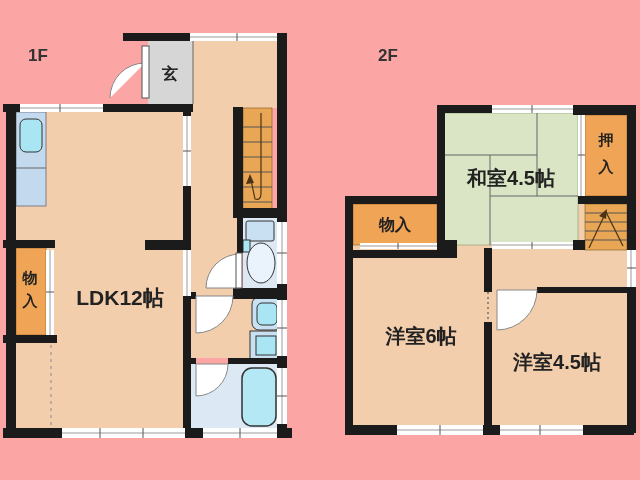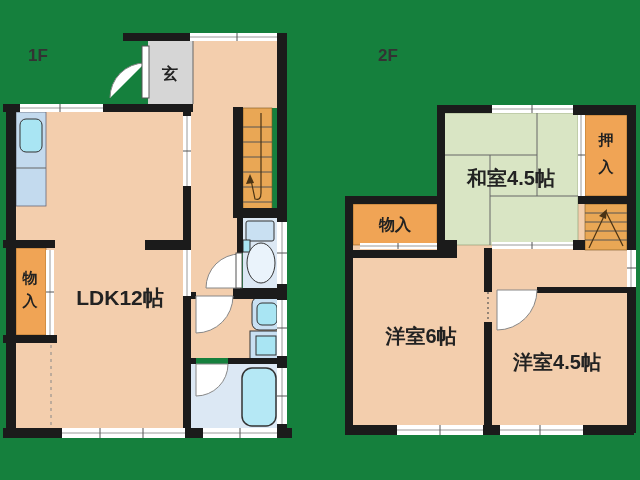--- a/index.html
+++ b/index.html
@@ -1,16 +1,16 @@
 <!DOCTYPE html>
 <html style="--c-wall: #1b1b1b; --c-floor: #f3cead; --c-genkan: #d6d6d6; --c-closet: #f0a455; --c-stairs: #e9a755; --c-tatami: #d9e5c4; --c-wet: #dce8f4; --c-counter: #c3daee; --c-fixture: #c9e0f2; --c-basin: #a9e5f3; --c-tub: #b5e8f5; --c-line: #555555; --c-winline: #9a9a9a; --c-text: #222222;"><head>
 <meta charset="utf-8">
 <style>
   html,body{margin:0;padding:0;background:#fff;}
-  .stage{position:relative;width:640px;height:480px;background:#15803d;overflow:hidden;}
+  .stage{position:relative;width:640px;height:480px;background:#fca5a5;overflow:hidden;}
   svg{position:absolute;left:0;top:0;}
   svg text{fill:var(--c-text);font-family:"Liberation Sans","DejaVu Sans",sans-serif;font-weight:bold;}
   .wall{fill:var(--c-wall);}
   .floor{fill:var(--c-floor);}
   .genkan{fill:var(--c-genkan);}
   .closet{fill:var(--c-closet);stroke:#8a5a20;stroke-width:0.6;}
   .stairs{fill:var(--c-stairs);stroke:#7a5520;stroke-width:0.6;}
   .tatami{fill:var(--c-tatami);stroke:#88956d;stroke-width:0.6;}
   .wet{fill:var(--c-wet);}
   .counter{fill:var(--c-counter);stroke:#667;stroke-width:0.8;}

